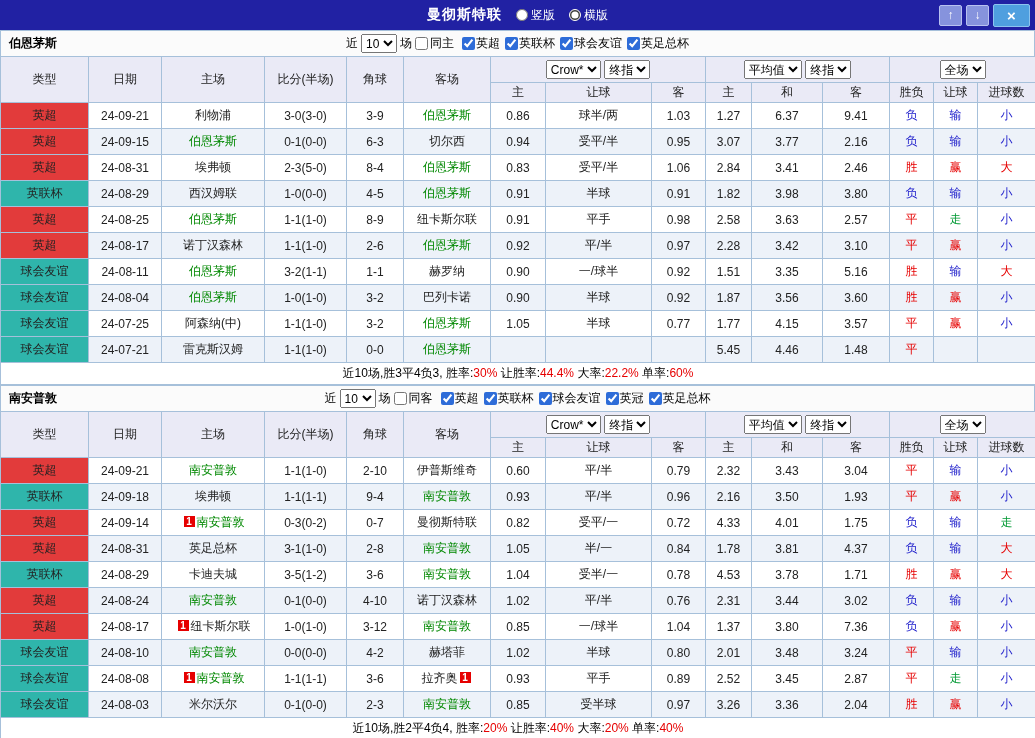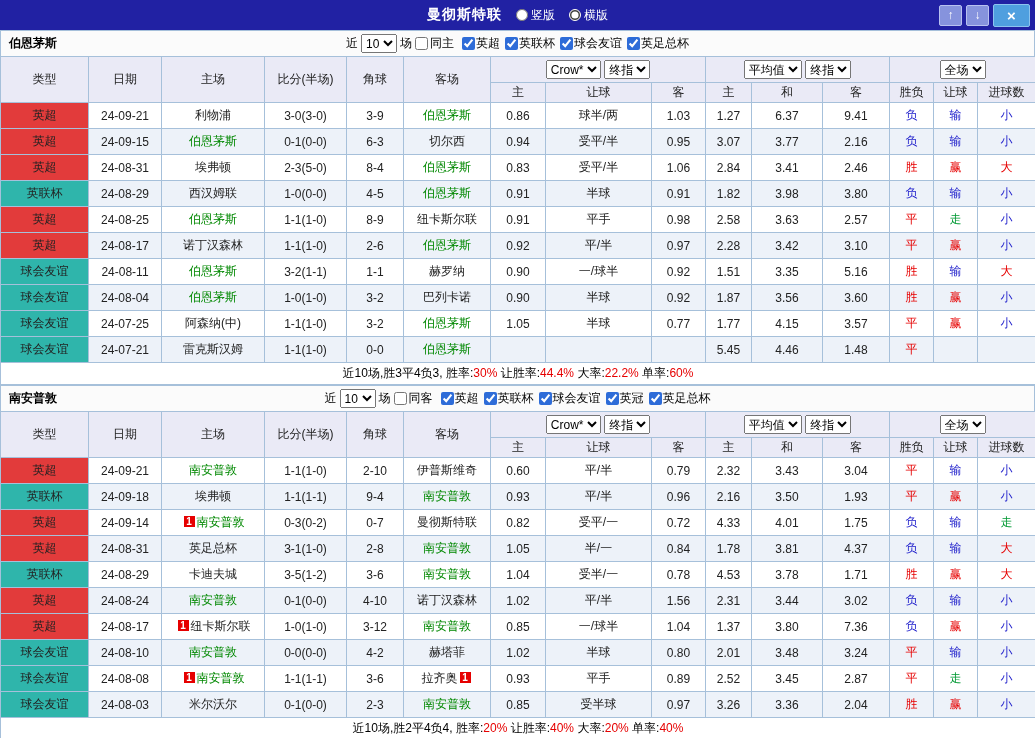--- a/index.html
+++ b/index.html
@@ -499,21 +499,21 @@
           </tr>
           <tr class="alt">
             <td class="badge bg-red">英超</td>
             <td>24-08-24</td>
             <td><span class="hl">南安普敦</span></td>
             <td class="score">0-1(0-0)</td>
             <td>4-10</td>
             <td><span>诺丁汉森林</span></td>
             <td>1.02</td>
             <td>平/半</td>
-            <td>1.56</td>
+            <td>0.76</td>
             <td>2.31</td>
             <td>3.44</td>
             <td>3.02</td>
             <td style="color: rgb(34, 34, 204);">负</td>
             <td style="color: rgb(34, 34, 204);">输</td>
             <td style="color: rgb(34, 34, 204);">小</td>
           </tr>
           <tr>
             <td class="badge bg-red">英超</td>
             <td>24-08-17</td>

